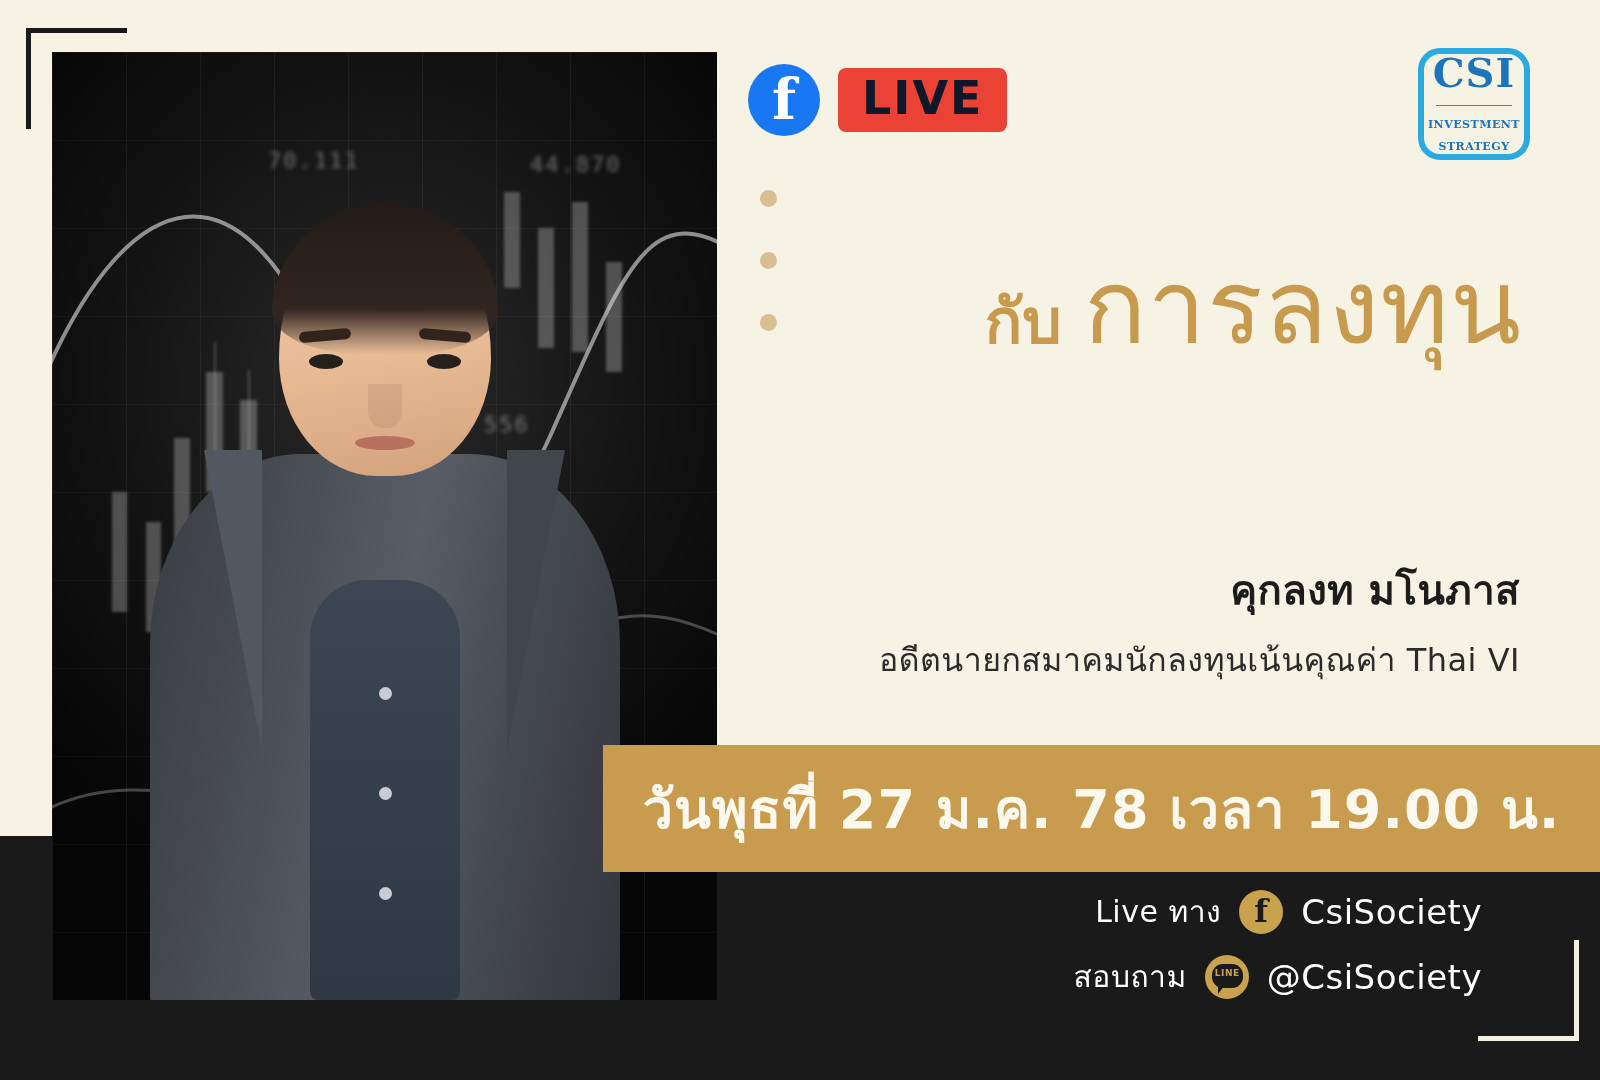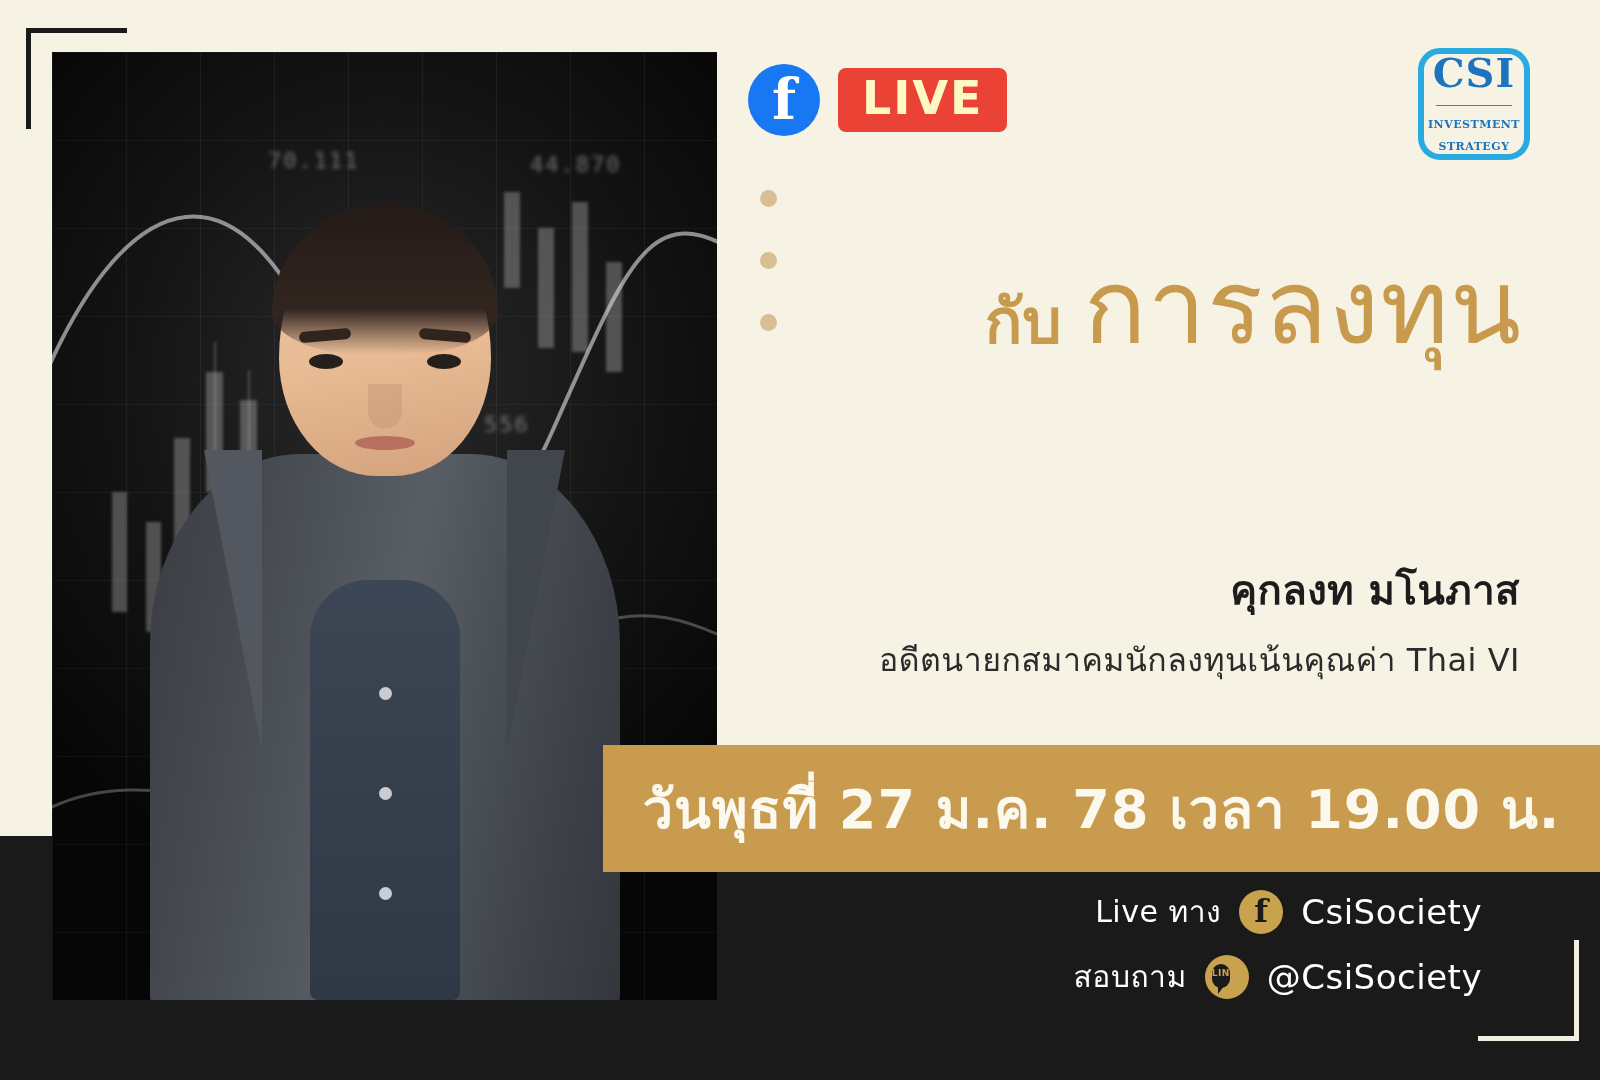--- a/index.html
+++ b/index.html
@@ -213,21 +213,21 @@
     transform: translateY(-52%);
     text-align: center;
     color: #fff;
     font-family: "DejaVu Serif", "Liberation Serif", serif;
     font-weight: bold;
     font-size: 56px;
     line-height: 1;
   }
   .live-chip {
     background: #EA4335;
-    color: #fef9c3;
+    color: #0f172a;
     font-weight: bold;
     font-size: 46px;
     letter-spacing: 2px;
     padding: 6px 24px 10px 24px;
     border-radius: 8px;
     line-height: 1.05;
   }
 
   
   .csi-logo {
@@ -366,21 +366,21 @@
     text-align: center;
     color: #1A1A1A;
     font-family: "DejaVu Serif", "Liberation Serif", serif;
     font-weight: bold;
     font-size: 32px;
     line-height: 1;
   }
   .line-bubble {
     position: absolute;
     left: 7px; top: 9px;
-    width: 18px; height: 24px;
+    width: 31px; height: 24px;
     border-radius: 11px;
     background: #1A1A1A;
   }
   .line-bubble::after {
     content: "";
     position: absolute;
     left: 6px; bottom: -6px;
     width: 0; height: 0;
     border-style: solid;
     border-width: 8px 6px 0 0;

